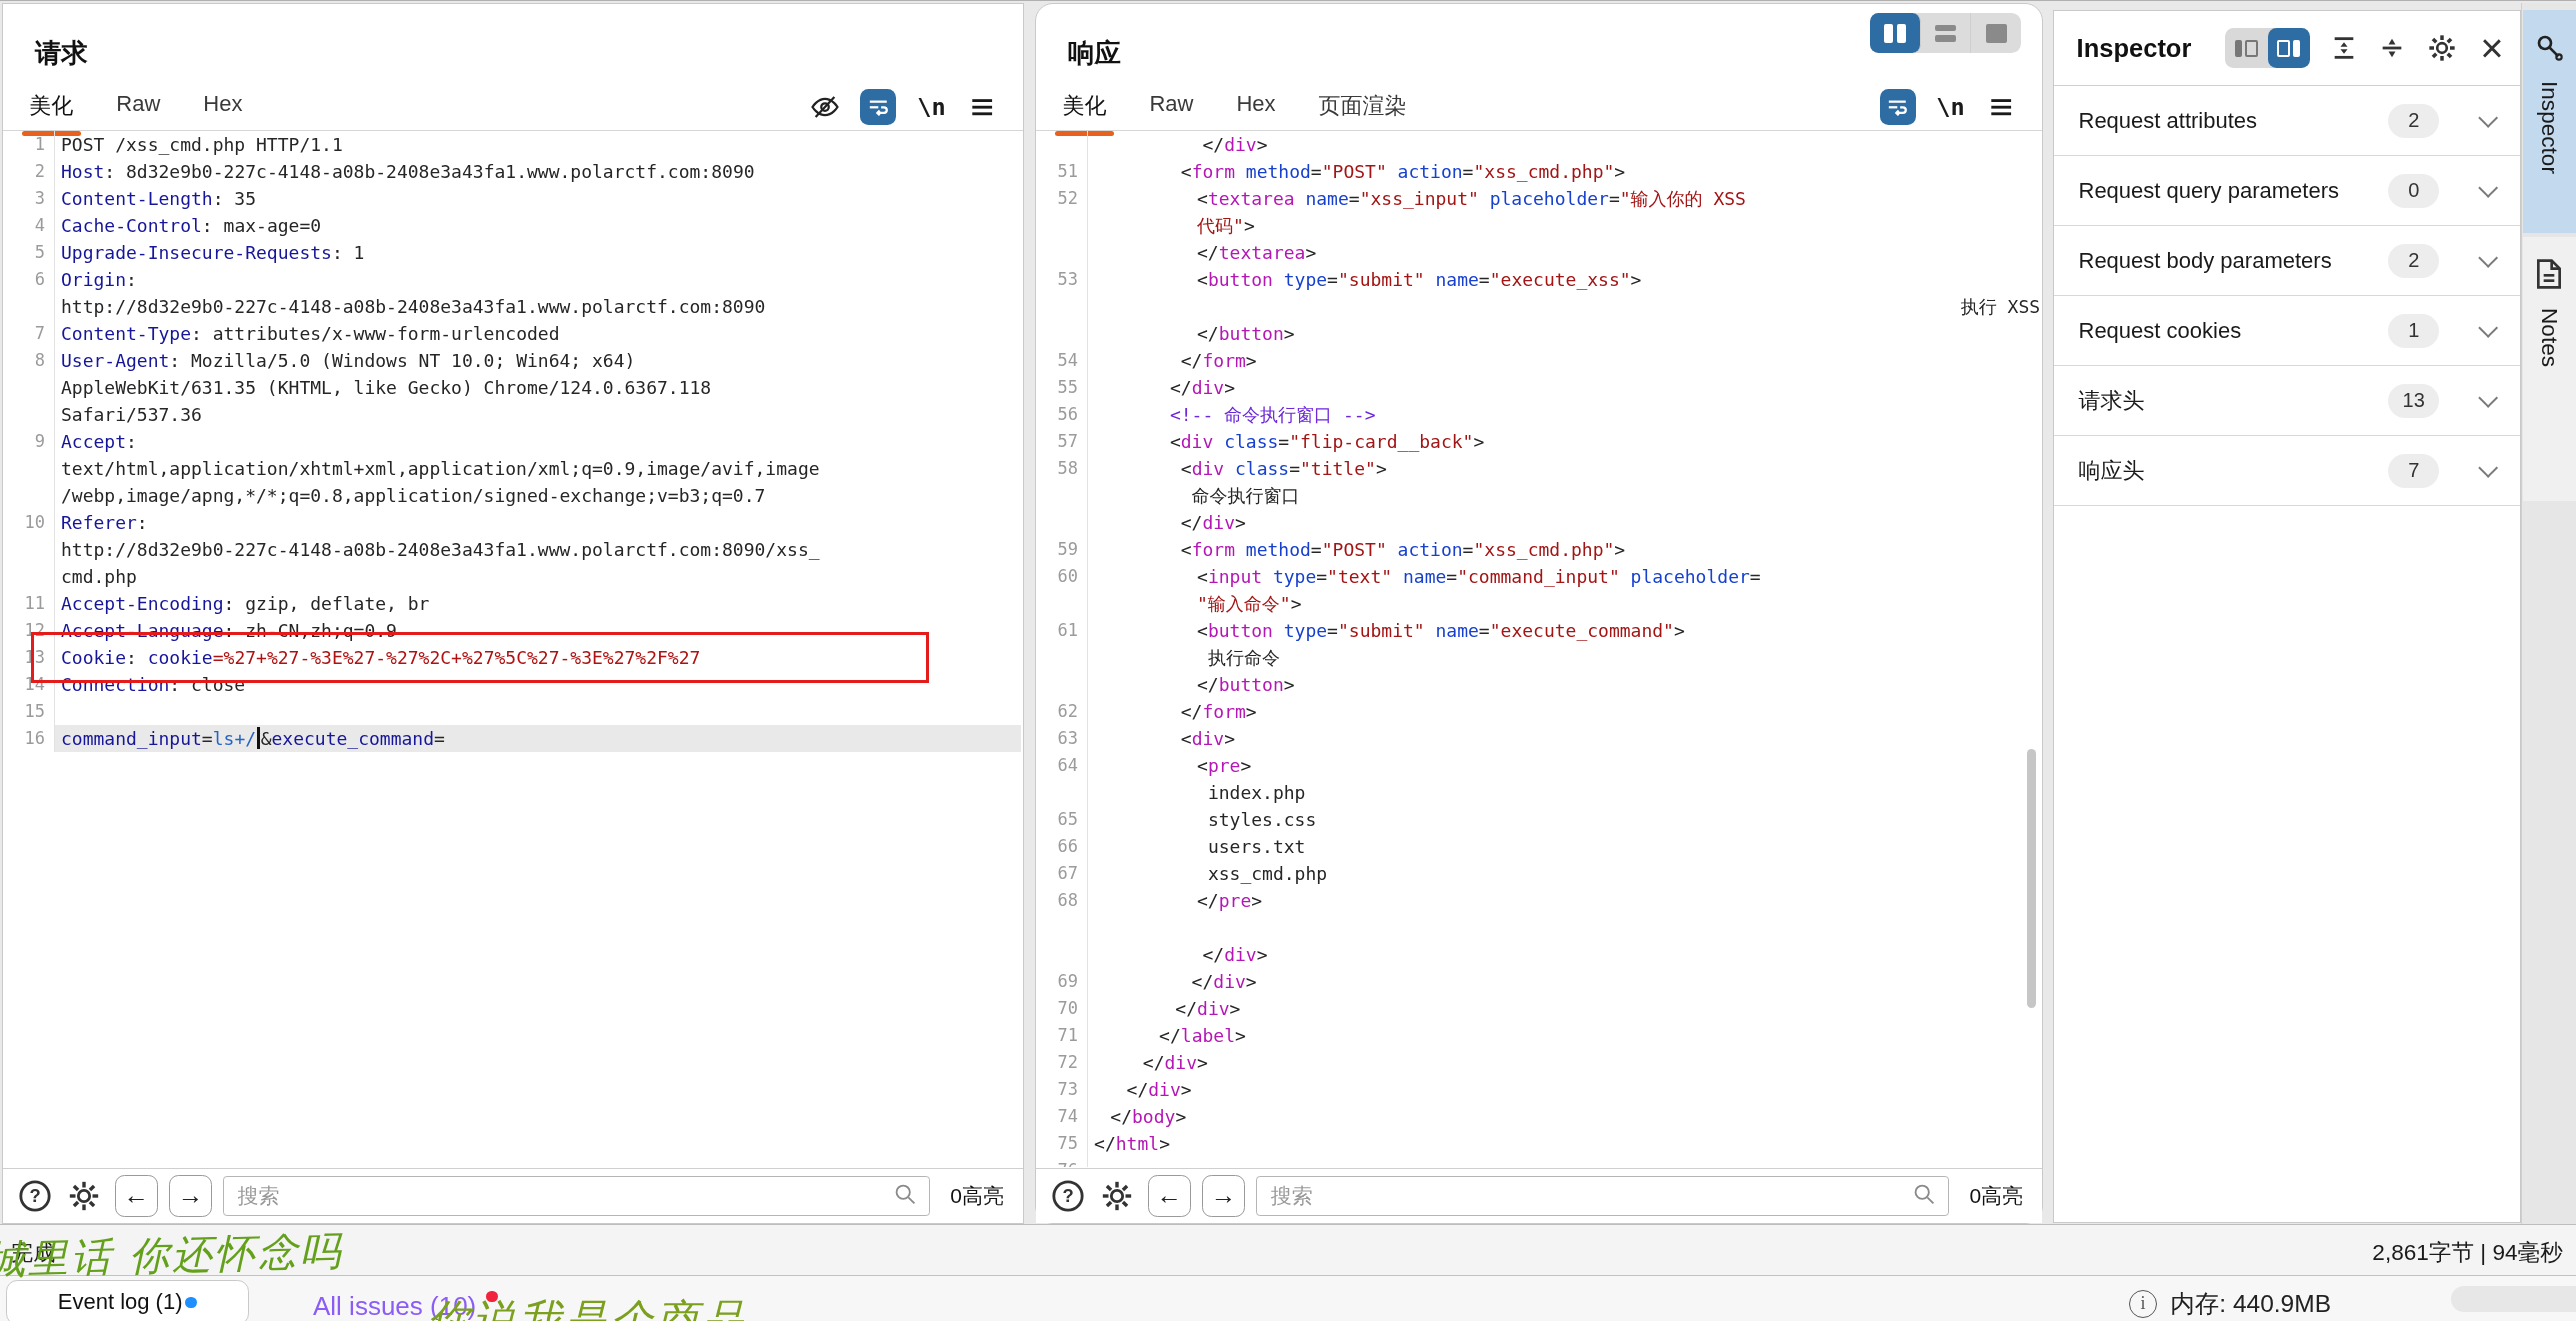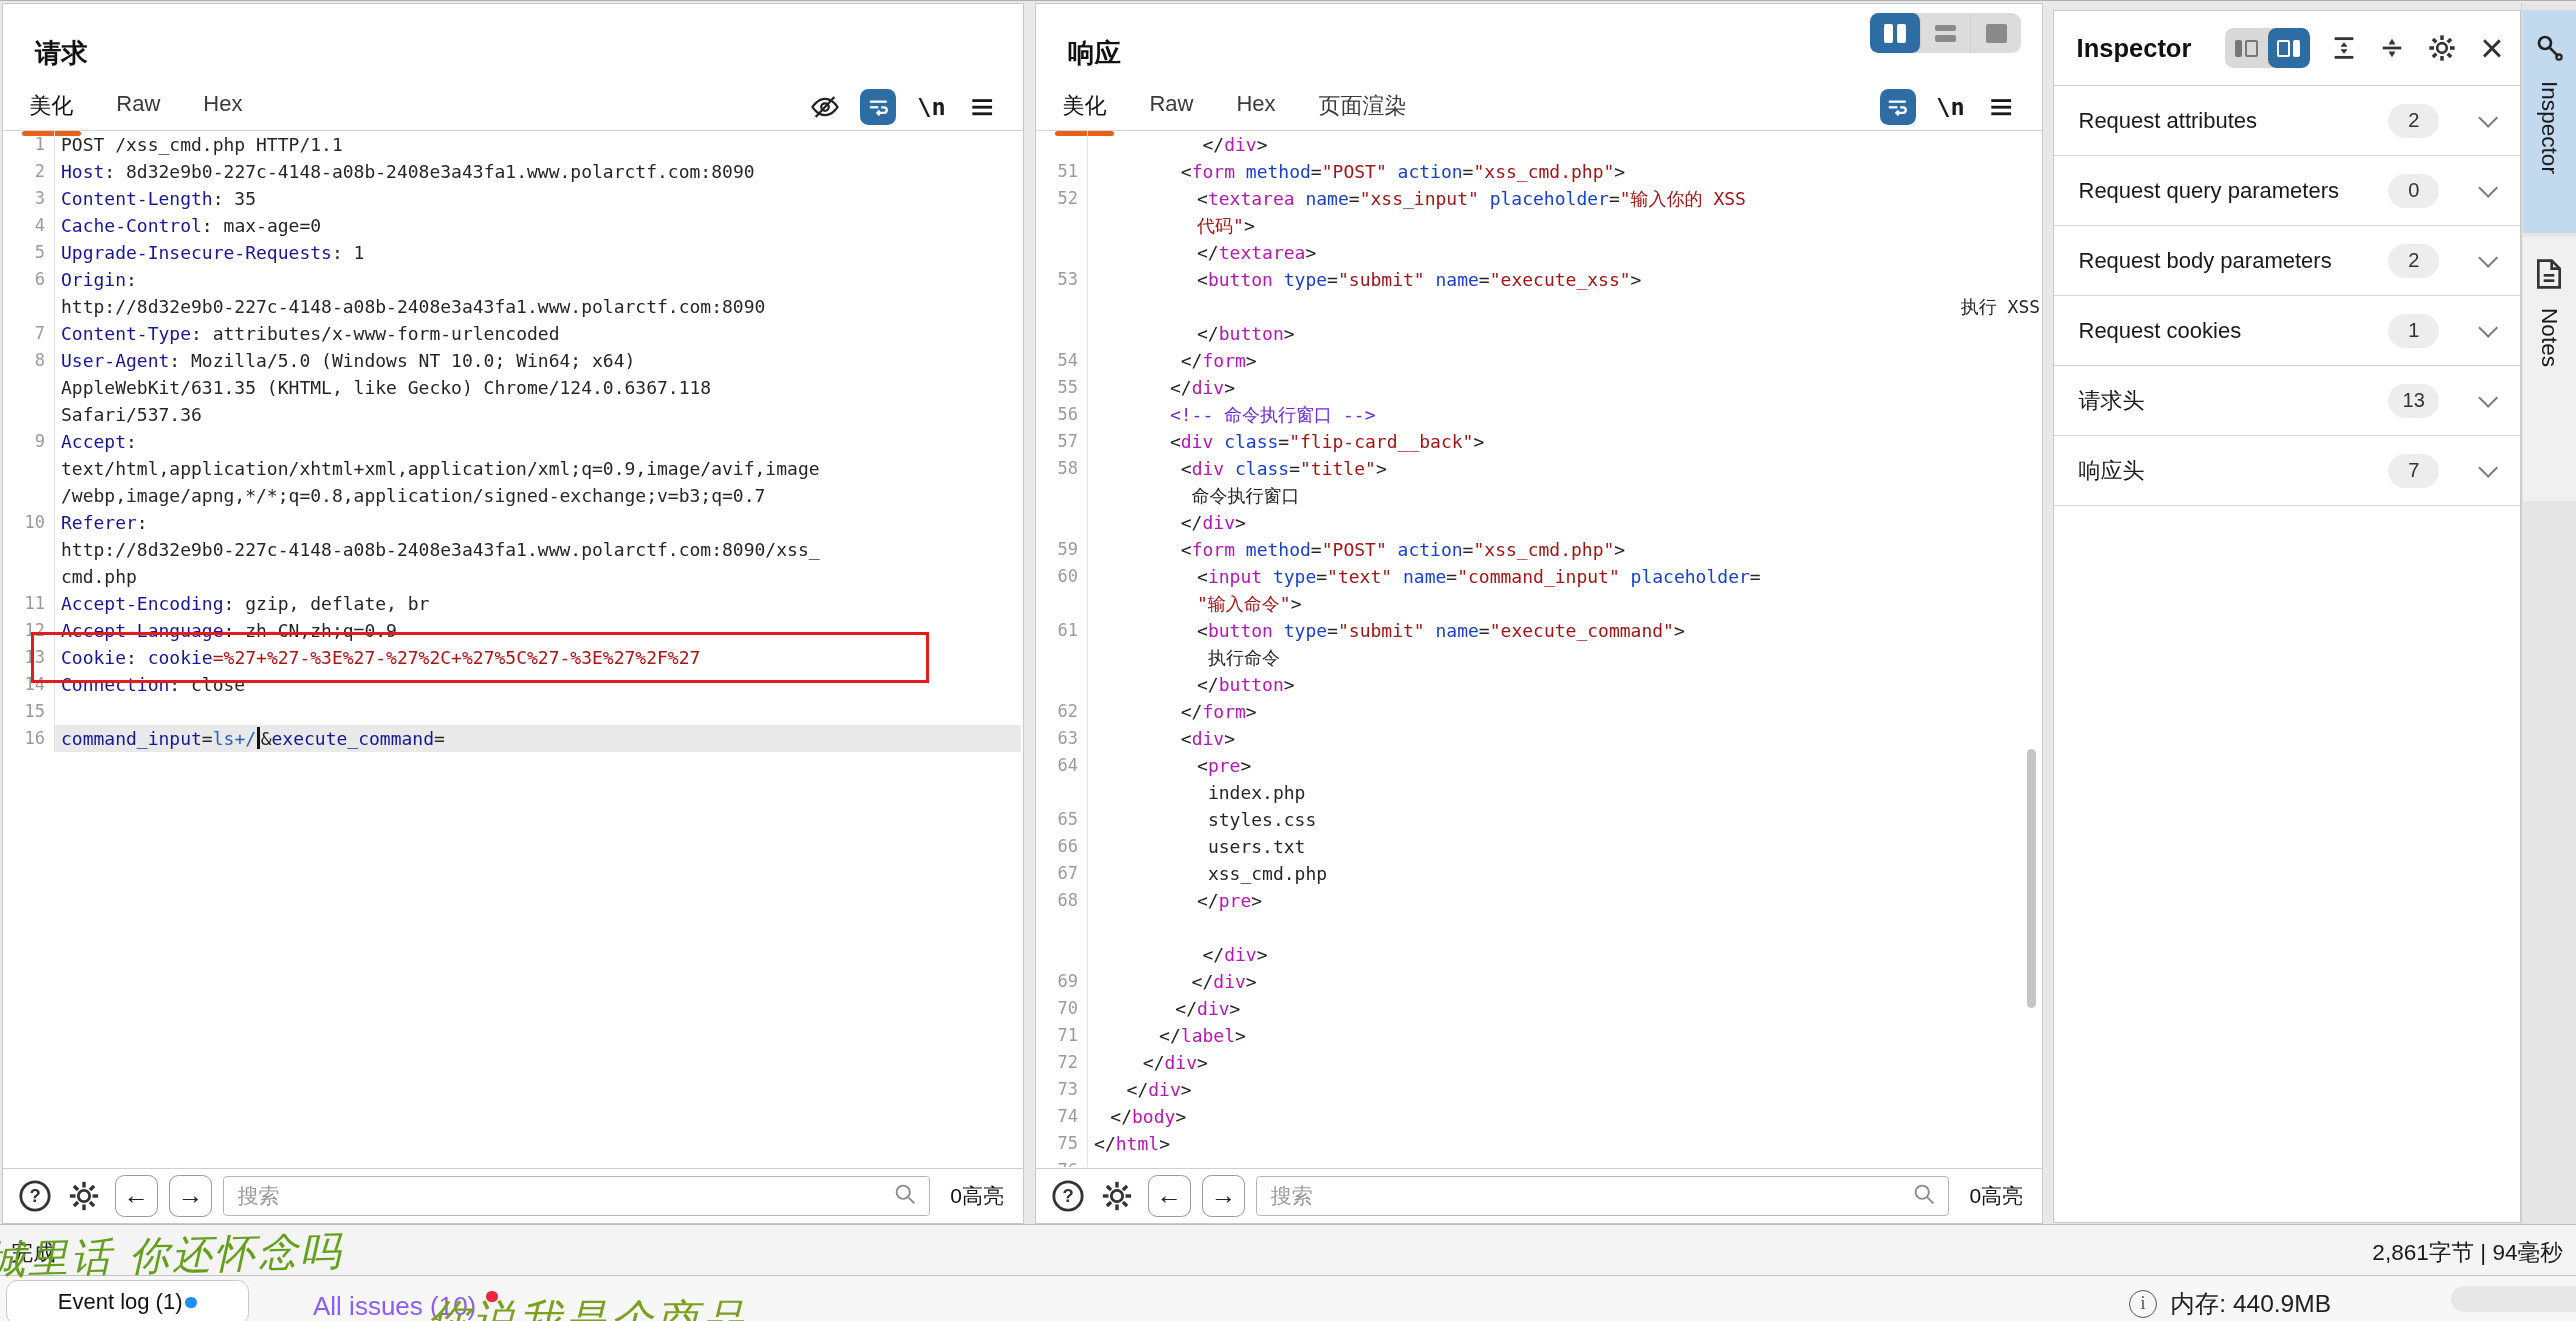--- a/index.html
+++ b/index.html
@@ -184,21 +184,21 @@
           <svg width="24.5" height="24.5" viewBox="0 0 24 24">
               <circle cx="10" cy="10" r="6.5" fill="none" stroke="#8a8a8a" stroke-width="1.8"></circle>
               <line x1="15" y1="15" x2="21" y2="21" stroke="#8a8a8a" stroke-width="1.8"></line>
             </svg>
         </span>
       </span>
       <span class="hlcount">0高亮</span>
     </div>
   </div>
 
-  <div class="pane" style="left:1035px;width:1008px;">
+  <div class="pane" style="left:1035px;width:1008px;border-radius:18px;">
     <div class="layout-toggle">
       <span class="lt-seg active">
           <span class="vbar"></span>
           <span class="vbar"></span>
         </span>
       <span class="lt-seg">
           <span class="hbars">
             <span class="hbar"></span>
             <span class="hbar"></span>
           </span>

